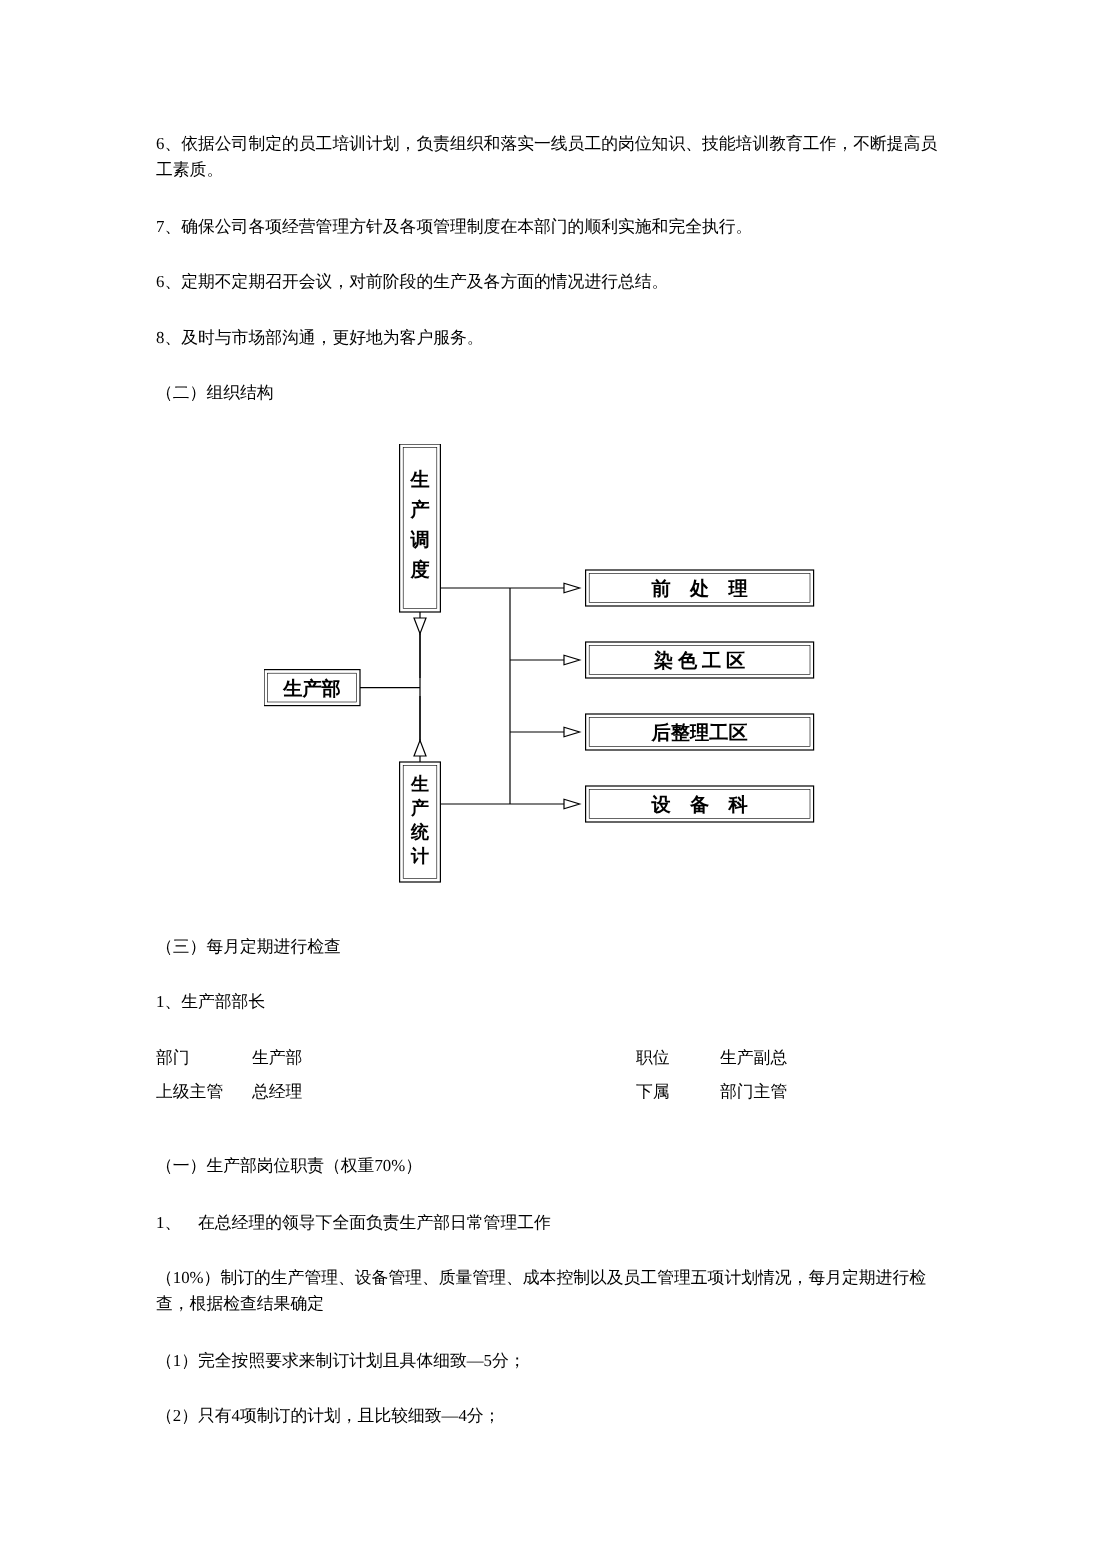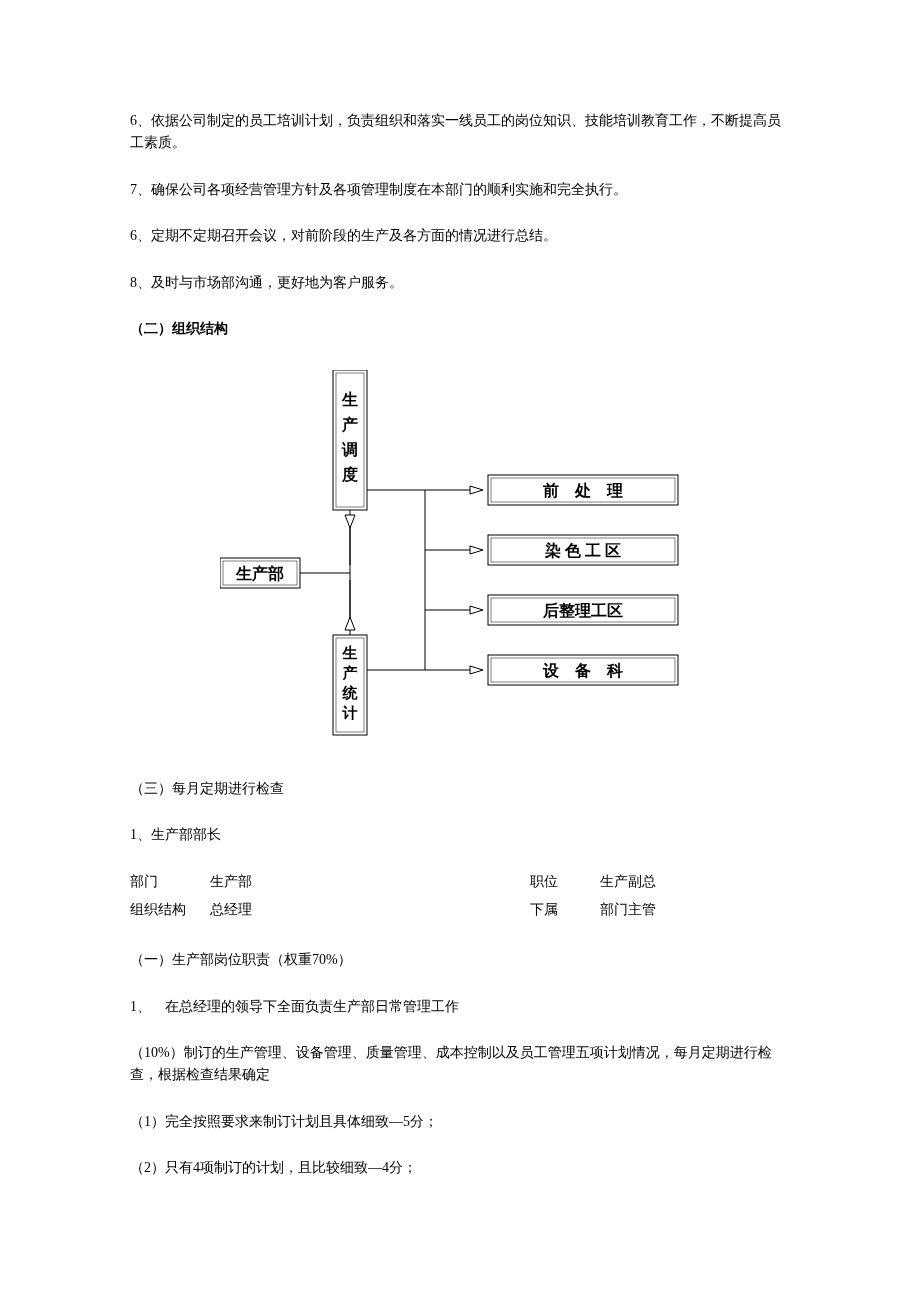--- a/index.html
+++ b/index.html
@@ -9,32 +9,32 @@
       font-size: 14px;
       color: #000;
       padding: 110px 130px 80px 130px;
       width: 920px;
       line-height: 1.6;
     }
     .para {
       margin-bottom: 24px;
     }
     .section-title {
-      font-weight: bold;
+      font-weight: normal;
       margin-bottom: 30px;
     }
     .org-chart {
       margin: 10px 0 30px 0;
       text-align: center;
     }
     .info-grid {
       display: grid;
       grid-template-columns: 80px 140px 180px 70px 140px;
       row-gap: 6px;
-      margin-bottom: 28px;
+      margin-bottom: 40px;
     }
     svg text {
       font-family: "SimSun", "Microsoft YaHei", serif;
     }
   </style>
 </head>
 <body>
 
 <div class="para">6、依据公司制定的员工培训计划，负责组织和落实一线员工的岗位知识、技能培训教育工作，不断提高员工素质。</div>
 <div class="para">7、确保公司各项经营管理方针及各项管理制度在本部门的顺利实施和完全执行。</div>
@@ -111,21 +111,21 @@
 
 <div class="para">1、生产部部长</div>
 
 <div class="info-grid">
   <div>部门</div>
   <div>生产部</div>
   <div></div>
   <div>职位</div>
   <div>生产副总</div>
 
-  <div>组织结构</div>
+  <div>上级主管</div>
   <div>总经理</div>
   <div></div>
   <div>下属</div>
   <div>部门主管</div>
 </div>
 
 <div class="para">（一）生产部岗位职责（权重70%）</div>
 
 <div class="para">1、　在总经理的领导下全面负责生产部日常管理工作</div>
 

